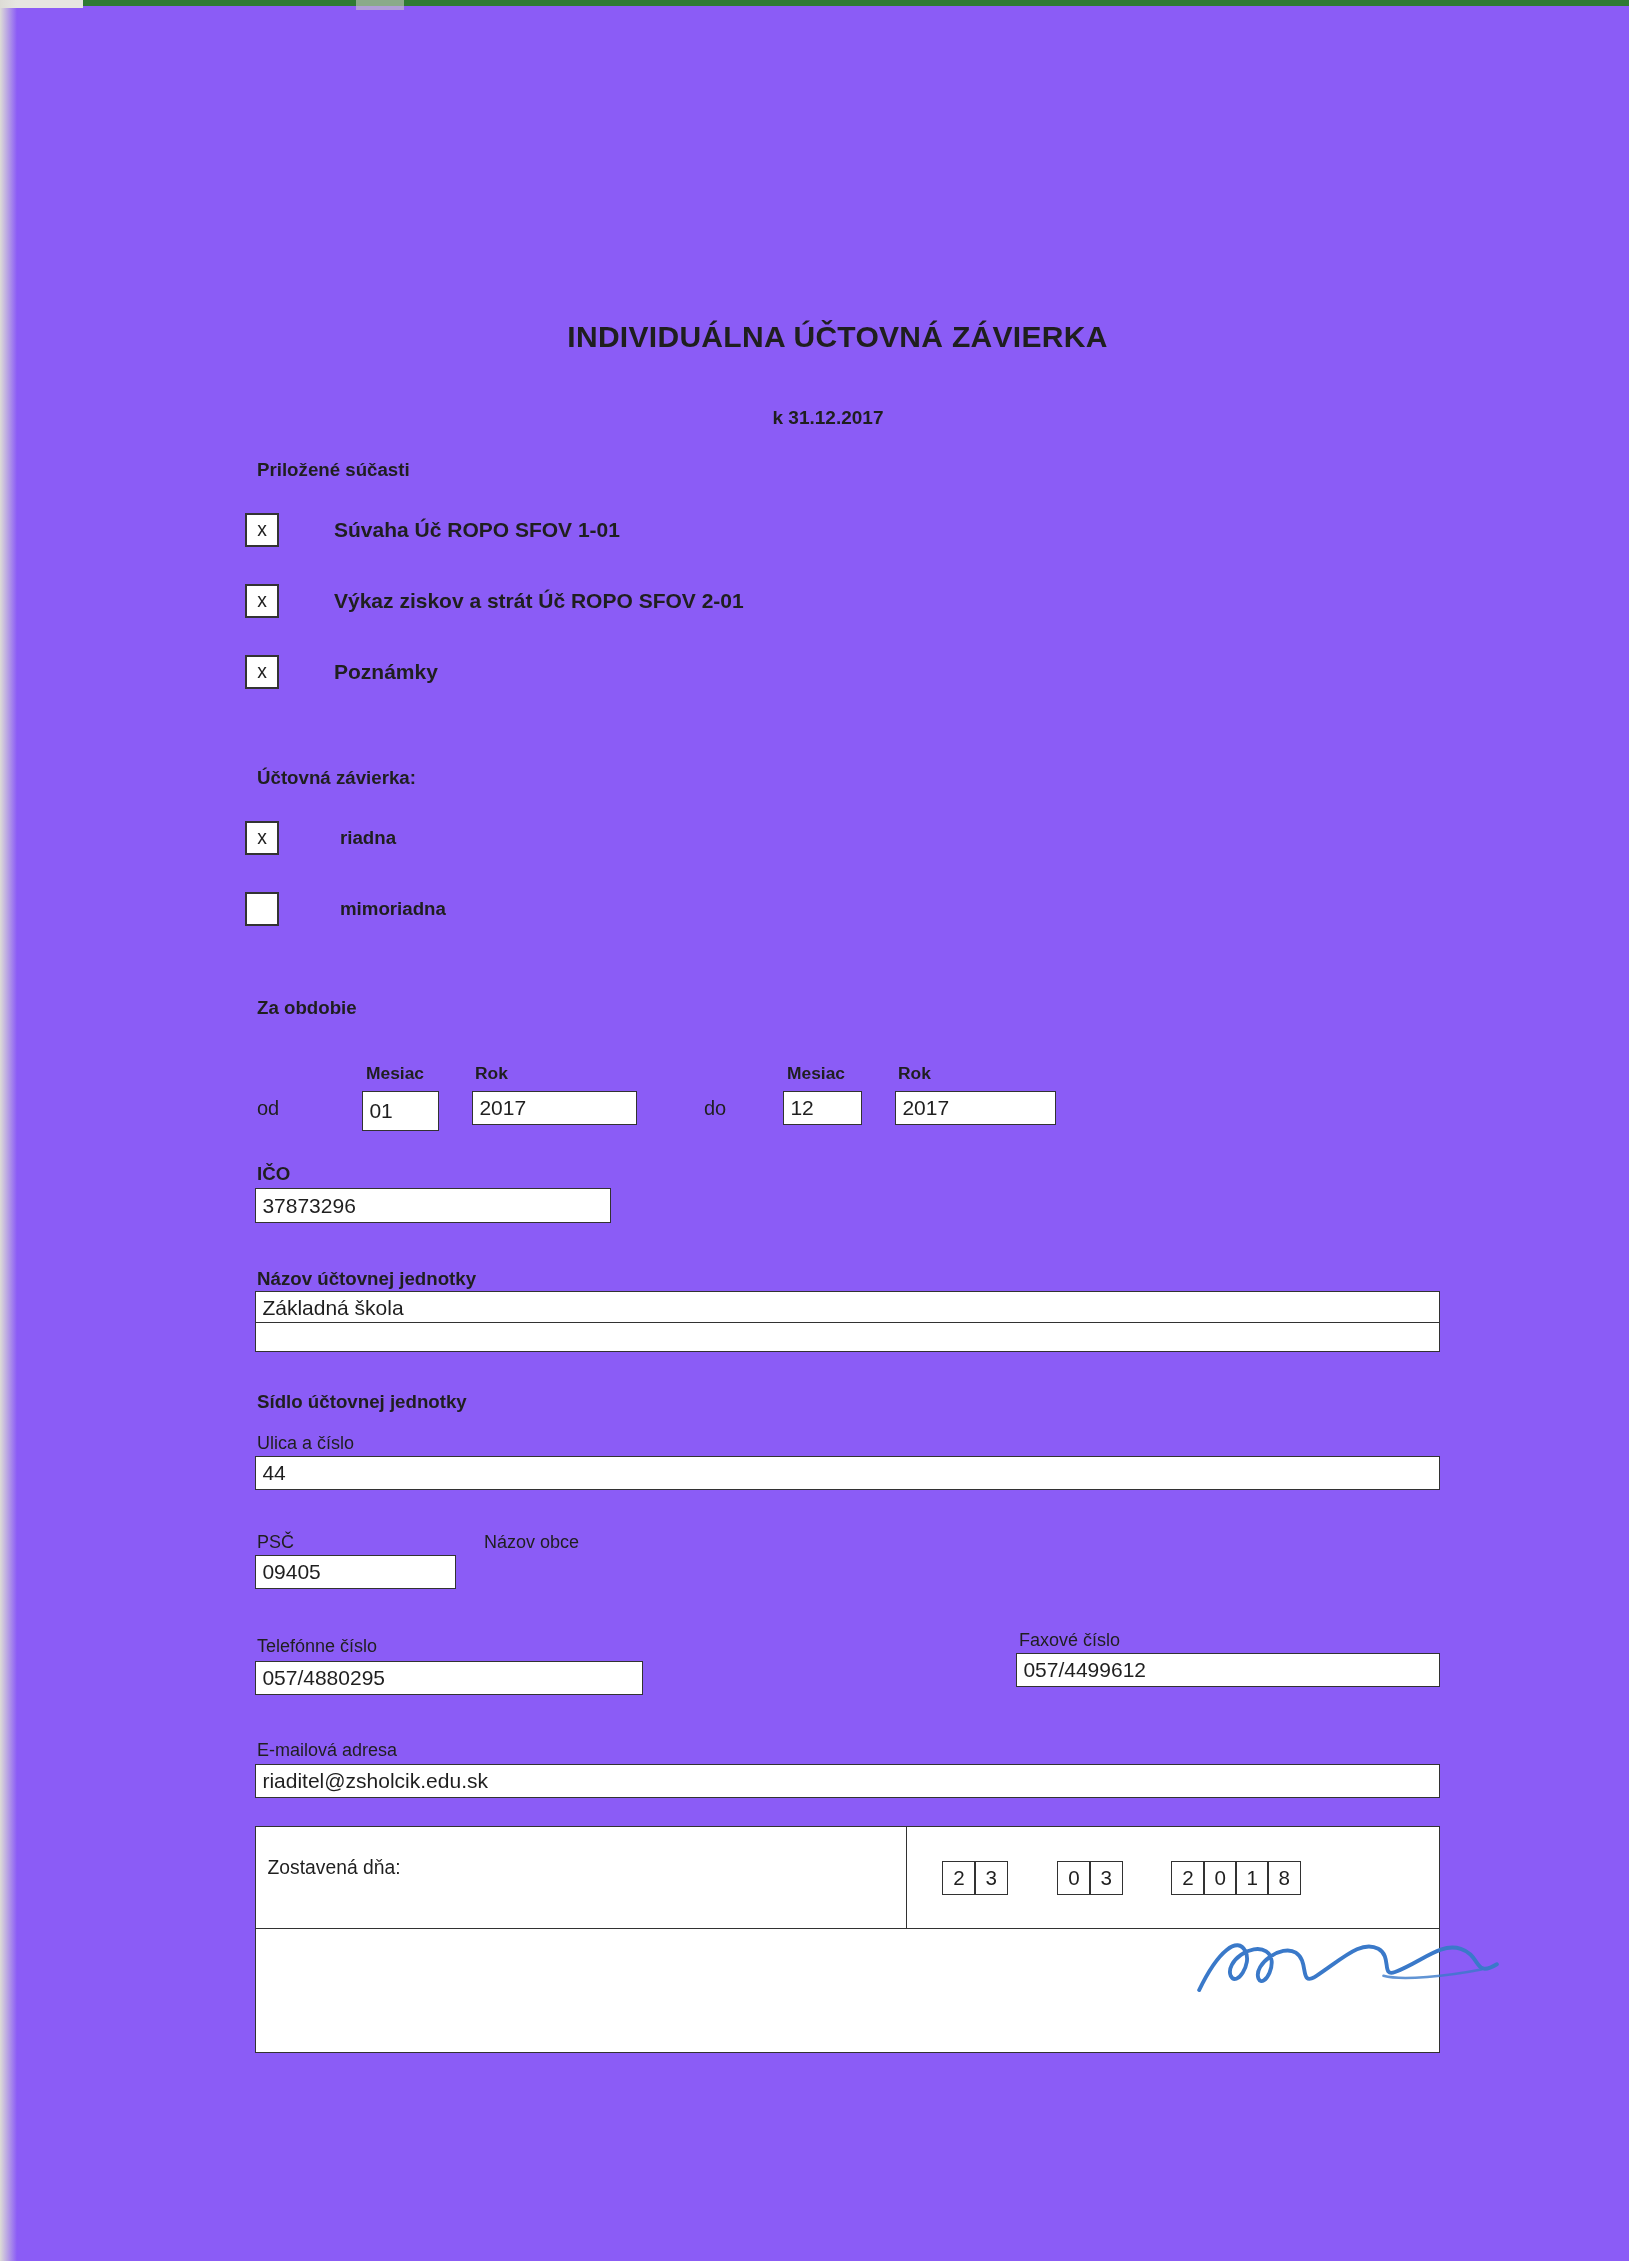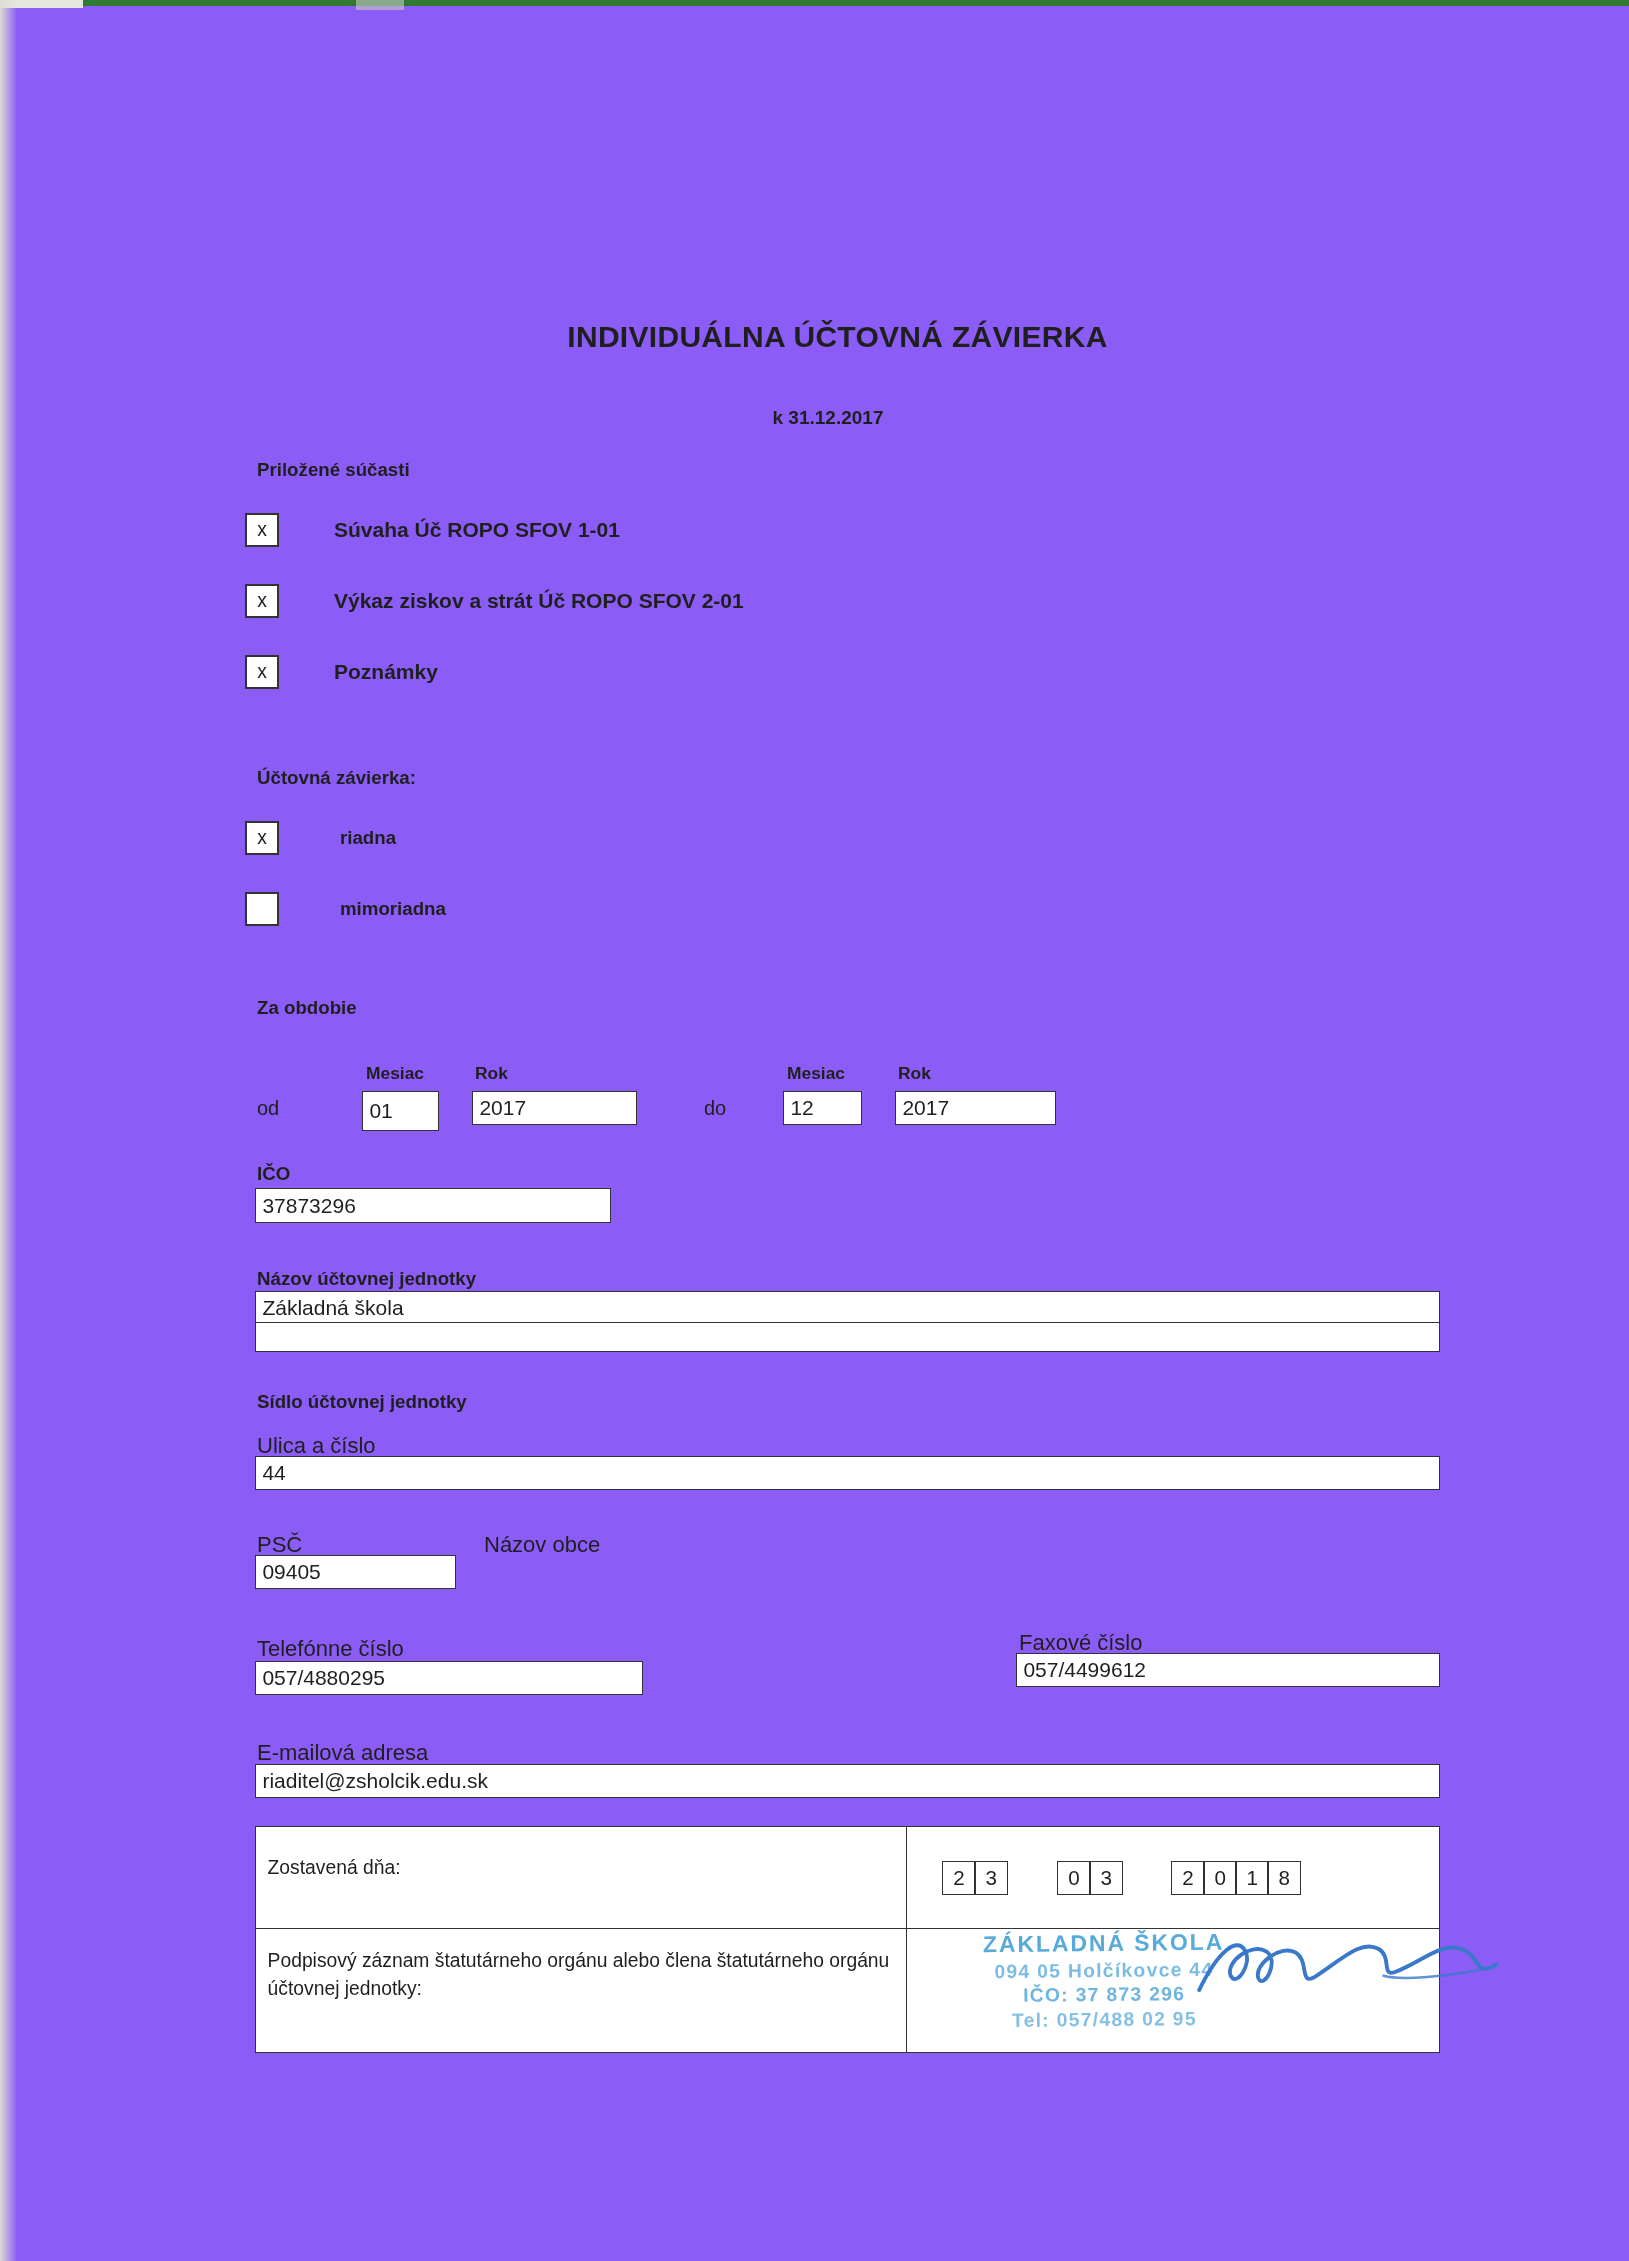--- a/index.html
+++ b/index.html
@@ -22,21 +22,21 @@
   .scan-top-notch{position:absolute;top:0;left:356px;width:48px;height:10.3px;background:#c9c9c3;opacity:.6;}
   .scan-left-edge{position:absolute;left:0;top:0;bottom:0;width:17px;
     background:linear-gradient(to right,#dddcd6,rgba(255,255,255,0));}
 
   .title{position:absolute;top:320px;left:45px;right:0;text-align:center;
     font-size:30px;font-weight:bold;letter-spacing:0.3px;}
   .subtitle{position:absolute;top:407px;left:26px;right:0;text-align:center;
     font-size:19px;font-weight:bold;}
 
   .h{position:absolute;font-size:18.7px;font-weight:bold;white-space:nowrap;}
-  .lab{position:absolute;font-size:22px;white-space:nowrap;}
+  .lab{position:absolute;font-size:18px;white-space:nowrap;}
   .small-h{position:absolute;font-size:17.4px;font-weight:bold;white-space:nowrap;}
 
   .checkrow{position:absolute;display:flex;align-items:center;}
   .cb{width:30px;height:30px;border:2.6px solid #333;display:flex;align-items:center;
     justify-content:center;font-size:19.3px;line-height:1;flex:none;background:#fff;}
   .cb-label-lg{margin-left:55px;font-weight:bold;font-size:21px;white-space:nowrap;}
   .cb-label-sm{margin-left:61px;font-weight:bold;font-size:18.7px;white-space:nowrap;}
 
   .box{position:absolute;border:1.9px solid #323232;box-sizing:border-box;
     display:flex;align-items:center;padding:1.3px 6.4px;font-size:21px;
@@ -152,31 +152,20 @@
           <div class="digit">3</div>
         </div>
         <div class="digit-group" style="left:264px;">
           <div class="digit">2</div>
           <div class="digit">0</div>
           <div class="digit">1</div>
           <div class="digit">8</div>
         </div>
       </div>
     </div>
-    <div class="sig-row2">
-      <div class="sig-cell-l" style="padding-top:18px;width:651px;white-space:normal;">Podpisový záznam štatutárneho orgánu alebo člena štatutárneho orgánu účtovnej jednotky:</div>
-      <div class="sig-cell-r">
-        <div class="stamp" style="color:#4aa3d8;">
-          <div class="stamp-l1">ZÁKLADNÁ ŠKOLA</div>
-          <div class="stamp-l2">094 05 Holčíkovce 44</div>
-          <div class="stamp-l3">IČO: 37 873 296</div>
-          <div class="stamp-l4">Tel:   057/488 02 95</div>
-        </div>
-      </div>
-    </div>
   </div>
 
   <svg class="signature-svg" viewBox="0 0 490 180">
     <path d="M14,118 C44,56 74,34 86,58 C96,78 72,114 63,96 C54,74 96,44 118,58
              C140,72 114,118 106,100 C98,78 142,46 164,60 C186,74 168,114 196,96
              C238,68 266,40 292,54 C314,66 296,98 318,90 C360,74 388,44 420,54
              C452,64 440,100 476,78" fill="none" stroke="#3a79c9" stroke-width="6" stroke-linecap="round"></path>
     <path d="M300,96 C330,104 400,96 452,86" fill="none" stroke="#3a79c9" stroke-width="4" stroke-linecap="round" opacity="0.8"></path>
   </svg>
 

